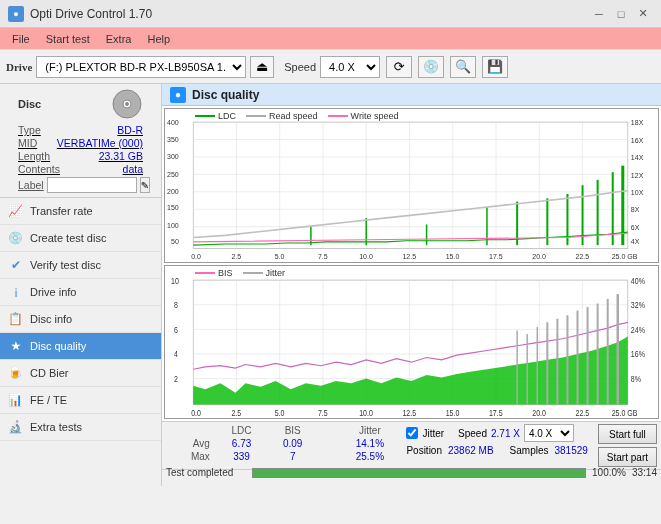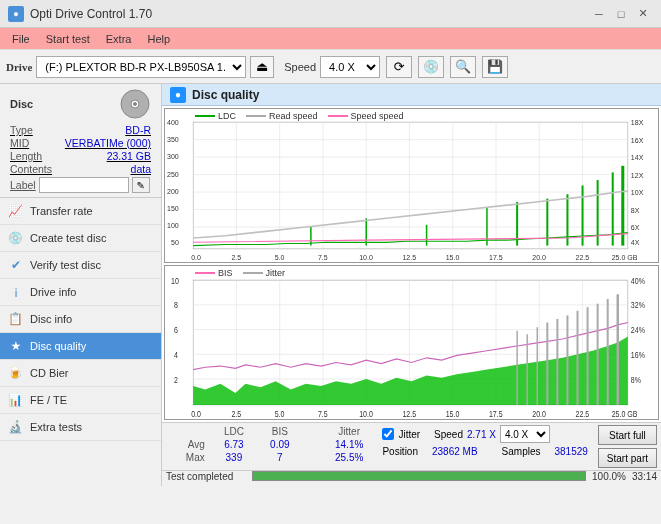--- a/index.html
+++ b/index.html
@@ -26,21 +26,21 @@
     .speed-select { height: 22px; width: 60px; font-size: 11px; border: 1px solid #aaa; background: white; padding: 0 4px; }
     .toolbar-icon-btn { width: 26px; height: 22px; border: 1px solid #aaa; background: #f5f5f5; cursor: pointer; display: flex; align-items: center; justify-content: center; font-size: 13px; margin-left: 2px; }
     
     
     .main-container { display: flex; height: calc(524px - 28px - 22px - 34px - 22px - 16px); }
     
     
     .sidebar { width: 162px; background: #f0f0f0; border-right: 1px solid #ccc; display: flex; flex-direction: column; flex-shrink: 0; }
     
     
-    .disc-panel { padding: 4px 10px; border-bottom: 1px solid #ccc; background: #f0f0f0; }
+    .disc-panel { padding: 4px 18px; border-bottom: 1px solid #ccc; background: #f0f0f0; }
     .disc-panel-header { display: flex; align-items: center; justify-content: space-between; margin-bottom: 4px; }
     .disc-title { font-size: 11px; font-weight: bold; color: #333; }
     .disc-row { display: flex; justify-content: space-between; align-items: center; margin: 1px 0; text-decoration: underline; }
     .disc-row-label { color: #555; font-size: 10.5px; }
     .disc-row-value { color: #0000cc; font-size: 10.5px; }
     .label-input-row { display: flex; align-items: center; gap: 3px; margin-top: 2px; }
     .label-text { color: #555; font-size: 10.5px; text-decoration: underline; }
     .label-input { width: 90px; height: 16px; border: 1px solid #aaa; font-size: 10px; padding: 0 2px; }
     .label-btn { width: 18px; height: 16px; border: 1px solid #aaa; background: #f0f0f0; cursor: pointer; font-size: 10px; display: flex; align-items: center; justify-content: center; }
     
@@ -79,21 +79,21 @@
     .stats-table { font-size: 10px; border-collapse: collapse; flex: 1; }
     .stats-table th { color: #555; font-weight: normal; text-align: center; padding: 1px 6px; }
     .stats-table td { text-align: center; padding: 1px 6px; }
     .stats-table td.blue { color: #0000cc; }
     .stats-table td.label { color: #555; text-align: right; }
     .stats-speed { color: #0000cc; font-size: 10px; }
     .speed-select-sm { height: 18px; width: 50px; font-size: 10px; border: 1px solid #aaa; background: white; }
     .start-btn { height: 20px; padding: 0 8px; border: 1px solid #888; background: linear-gradient(to bottom, #f5f5f5, #e0e0e0); cursor: pointer; font-size: 10px; white-space: nowrap; }
     
     
-    .progress-section { background: #f0f0f0; border-top: 1px solid #ccc; height: 16px; display: flex; align-items: flex-start; padding: 0 4px; gap: 6px; flex-shrink: 0; }
+    .progress-section { background: #f0f0f0; border-top: 1px solid #ccc; height: 16px; display: flex; align-items: flex-end; padding: 8px 4px; gap: 6px; flex-shrink: 0; }
     .progress-bar-outer { flex: 1; height: 10px; border: 1px solid #888; background: white; }
     .progress-bar-inner { height: 100%; background: #4caf50; }
     .progress-text { font-size: 10px; color: #333; white-space: nowrap; }
     .progress-time { font-size: 10px; color: #333; white-space: nowrap; }
     .status-text { font-size: 10px; color: #333; white-space: nowrap; min-width: 80px; }
   </style>
 </head>
 <body>
 
 <div class="title-bar">
@@ -223,21 +223,21 @@
           <div class="legend-item">
             <div class="legend-color" style="background:#00aa00;"></div>
             <span>LDC</span>
           </div>
           <div class="legend-item">
             <div class="legend-color" style="background:#aaaaaa;"></div>
             <span>Read speed</span>
           </div>
           <div class="legend-item">
             <div class="legend-color" style="background:#ff69b4;"></div>
-            <span>Speed speed</span>
+            <span>Write speed</span>
           </div>
         </div>
         
         <svg class="chart-svg" viewBox="0 0 490 140" preserveAspectRatio="none">
 
           <rect x="28" y="12" width="432" height="116" fill="white" stroke="#999" stroke-width="0.5"></rect>
 
           <line x1="71" y1="12" x2="71" y2="128" stroke="#ddd" stroke-width="0.5"></line>
           <line x1="114" y1="12" x2="114" y2="128" stroke="#ddd" stroke-width="0.5"></line>
           <line x1="157" y1="12" x2="157" y2="128" stroke="#ddd" stroke-width="0.5"></line>
@@ -415,21 +415,21 @@
       <div style="display:flex; flex-direction:column; gap:3px; font-size:10px;">
         <div style="display:flex; align-items:center; gap:4px;">
           <input type="checkbox" checked="" style="width: 12px; height: 12px;">
           <span>Jitter</span>
           <span style="margin-left:10px;">Speed</span>
           <span class="stats-speed">2.71 X</span>
           <select class="speed-select-sm">
             <option>4.0 X</option>
           </select>
         </div>
-        <div style="display:flex; align-items:flex-end; gap:14px;">
+        <div style="display:flex; align-items:flex-end; gap:6px;">
           <span>Position</span>
           <span class="stats-speed">23862 MB</span>
           <span style="margin-left:10px;">Samples</span>
           <span class="stats-speed">381529</span>
         </div>
       </div>
 
       <div style="display:flex; flex-direction:column; gap:3px; margin-left:6px;">
         <button class="start-btn">Start full</button>
         <button class="start-btn">Start part</button>

